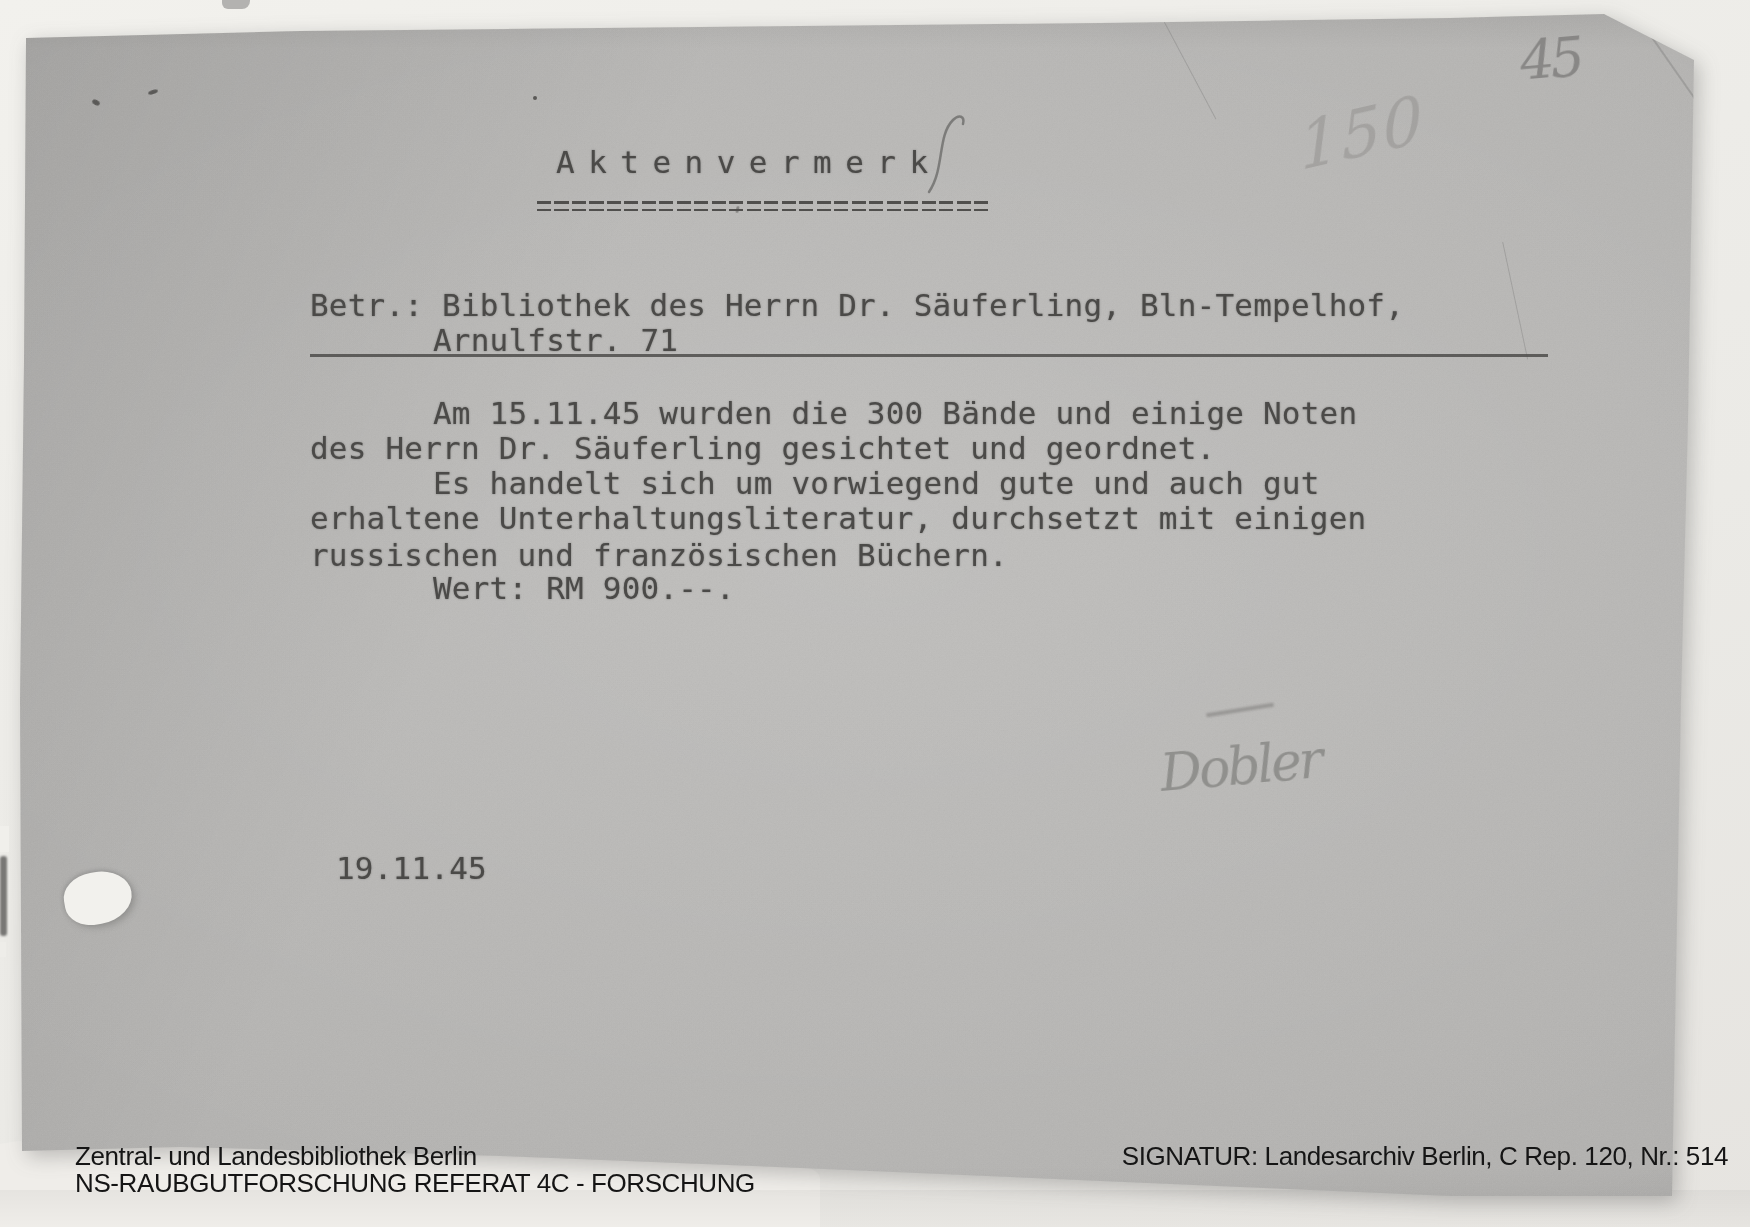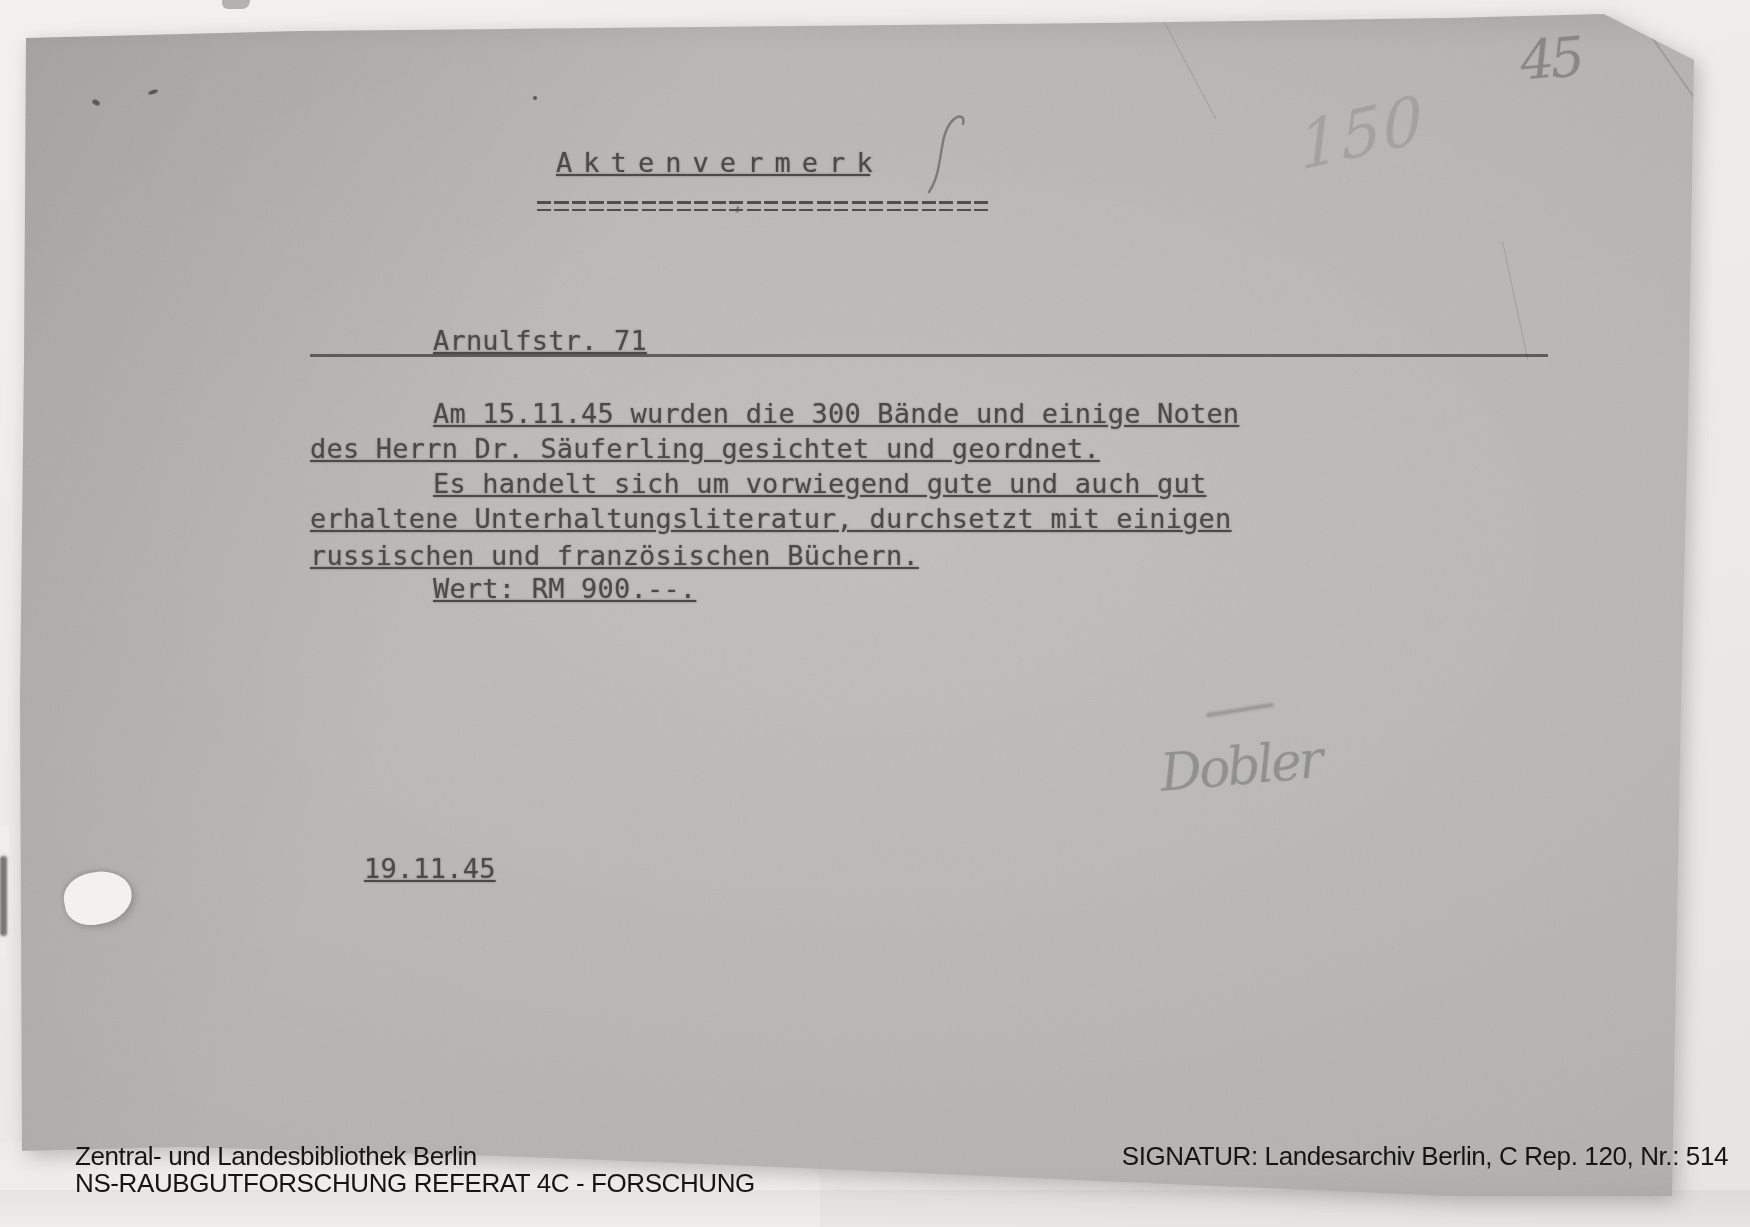--- a/index.html
+++ b/index.html
@@ -22,22 +22,22 @@
       800px 1168px,500px 1156px,180px 1147px,22px 1151px,20px 700px,24px 360px);
     background:
       linear-gradient(115deg,rgba(0,0,0,0.10),rgba(0,0,0,0) 32%),
       linear-gradient(180deg,rgba(0,0,0,0.08),rgba(0,0,0,0) 4%),
       linear-gradient(0deg,rgba(0,0,0,0.06),rgba(0,0,0,0) 5%),
       radial-gradient(120% 95% at 48% 42%,#bcbbb9 0%,#b5b4b2 55%,#adacaa 100%);}
   .vignette{position:absolute;inset:0;
     background:radial-gradient(135% 110% at 50% 45%,rgba(255,255,255,0.07) 0%,rgba(0,0,0,0) 55%,rgba(0,0,0,0.09) 100%);}
   .grain{position:absolute;inset:0;filter:url(#noiseF);opacity:.55;}
   
-  .tw{position:absolute;font-size:27px;line-height:35px;color:#4b4a48;white-space:pre;
-      text-shadow:0 0 2px rgba(75,74,72,0.55);letter-spacing:0.2px;text-decoration:underline;}
+  .tw{position:absolute;font-size:31px;line-height:35px;color:#4b4a48;white-space:pre;
+      text-shadow:0 0 2px rgba(75,74,72,0.55);letter-spacing:0.2px;}
   .title{letter-spacing:-2.6px;}
   .rule{position:absolute;height:2.6px;filter:blur(0.4px);
         background:repeating-linear-gradient(90deg,#504f4d 0 14px,rgba(80,79,77,0) 14px 17.5px);}
   .solid-rule{position:absolute;height:2.6px;background:#4e4d4b;filter:blur(0.6px);opacity:.85;}
   
   .pencil{position:absolute;font-family:"DejaVu Serif",serif;font-style:italic;
           color:rgba(125,124,122,0.8);filter:blur(0.6px);white-space:pre;}
   .hw45{font-size:54px;letter-spacing:-4px;transform:rotate(-5deg);}
   .hw150{font-size:64px;letter-spacing:2px;color:rgba(143,142,140,0.5);transform:rotate(-13deg) skewX(-10deg);}
   .hwsig{font-size:52px;letter-spacing:-3px;color:rgba(128,127,125,0.72);transform:rotate(-5deg);}
@@ -97,31 +97,32 @@
   <div class="speck" style="left:533px;top:96px;width:4px;height:4px;"></div>
   <div class="speck" style="left:736px;top:206px;width:3px;height:7px;transform:rotate(12deg);opacity:.6;"></div>
 
   <div class="tw title" style="left:556px;top:145px;">A k t e n v e r m e r k</div>
   <div class="rule" style="left:537px;top:201px;width:453px;"></div>
   <div class="rule" style="left:537px;top:208.5px;width:453px;"></div>
   <svg class="flourish" width="60" height="95">
     <path d="M14 84 C 30 60, 22 28, 38 12 C 44 6, 50 8, 48 16" fill="none" stroke="rgba(75,74,72,0.55)" stroke-width="2.5" stroke-linecap="round"></path>
   </svg>
 
+  <div class="tw" style="left:310px;top:288px;">Betr.: Bibliothek des Herrn Dr. Säuferling, Bln-Tempelhof,</div>
   <div class="tw" style="left:433px;top:323px;">Arnulfstr. 71</div>
   <div class="solid-rule" style="left:310px;top:354px;width:1238px;"></div>
 
   <div class="tw" style="left:433px;top:396px;">Am 15.11.45 wurden die 300 Bände und einige Noten</div>
   <div class="tw" style="left:433px;top:466px;">Es handelt sich um vorwiegend gute und auch gut</div>
   <div class="tw" style="left:310px;top:431px;">des Herrn Dr. Säuferling gesichtet und geordnet.</div>
   <div class="tw" style="left:310px;top:538px;">russischen und französischen Büchern.</div>
   <div class="tw" style="left:310px;top:501px;">erhaltene Unterhaltungsliteratur, durchsetzt mit einigen</div>
   <div class="tw" style="left:433px;top:571px;">Wert: RM 900.--.</div>
 
-  <div class="tw" style="left:336px;top:851px;margin-left:28px;">19.11.45</div>
+  <div class="tw" style="left:336px;top:851px;">19.11.45</div>
 
   <div class="pencil hw45" style="left:1520px;top:28px;">45</div>
   <div class="pencil hw150" style="left:1298px;top:96px;">150</div>
   <div class="hwdash"></div>
   <div class="pencil hwsig" style="left:1160px;top:736px;">Dobler</div>
 
   <div class="caption" style="left:75px;top:1143px;">Zentral- und Landesbibliothek Berlin</div>
   <div class="caption" style="left:75px;top:1170px;">NS-RAUBGUTFORSCHUNG REFERAT 4C - FORSCHUNG</div>
   <div class="caption" style="right:22px;top:1143px;text-align:left;">SIGNATUR: Landesarchiv Berlin, C Rep. 120, Nr.: 514</div>
 

